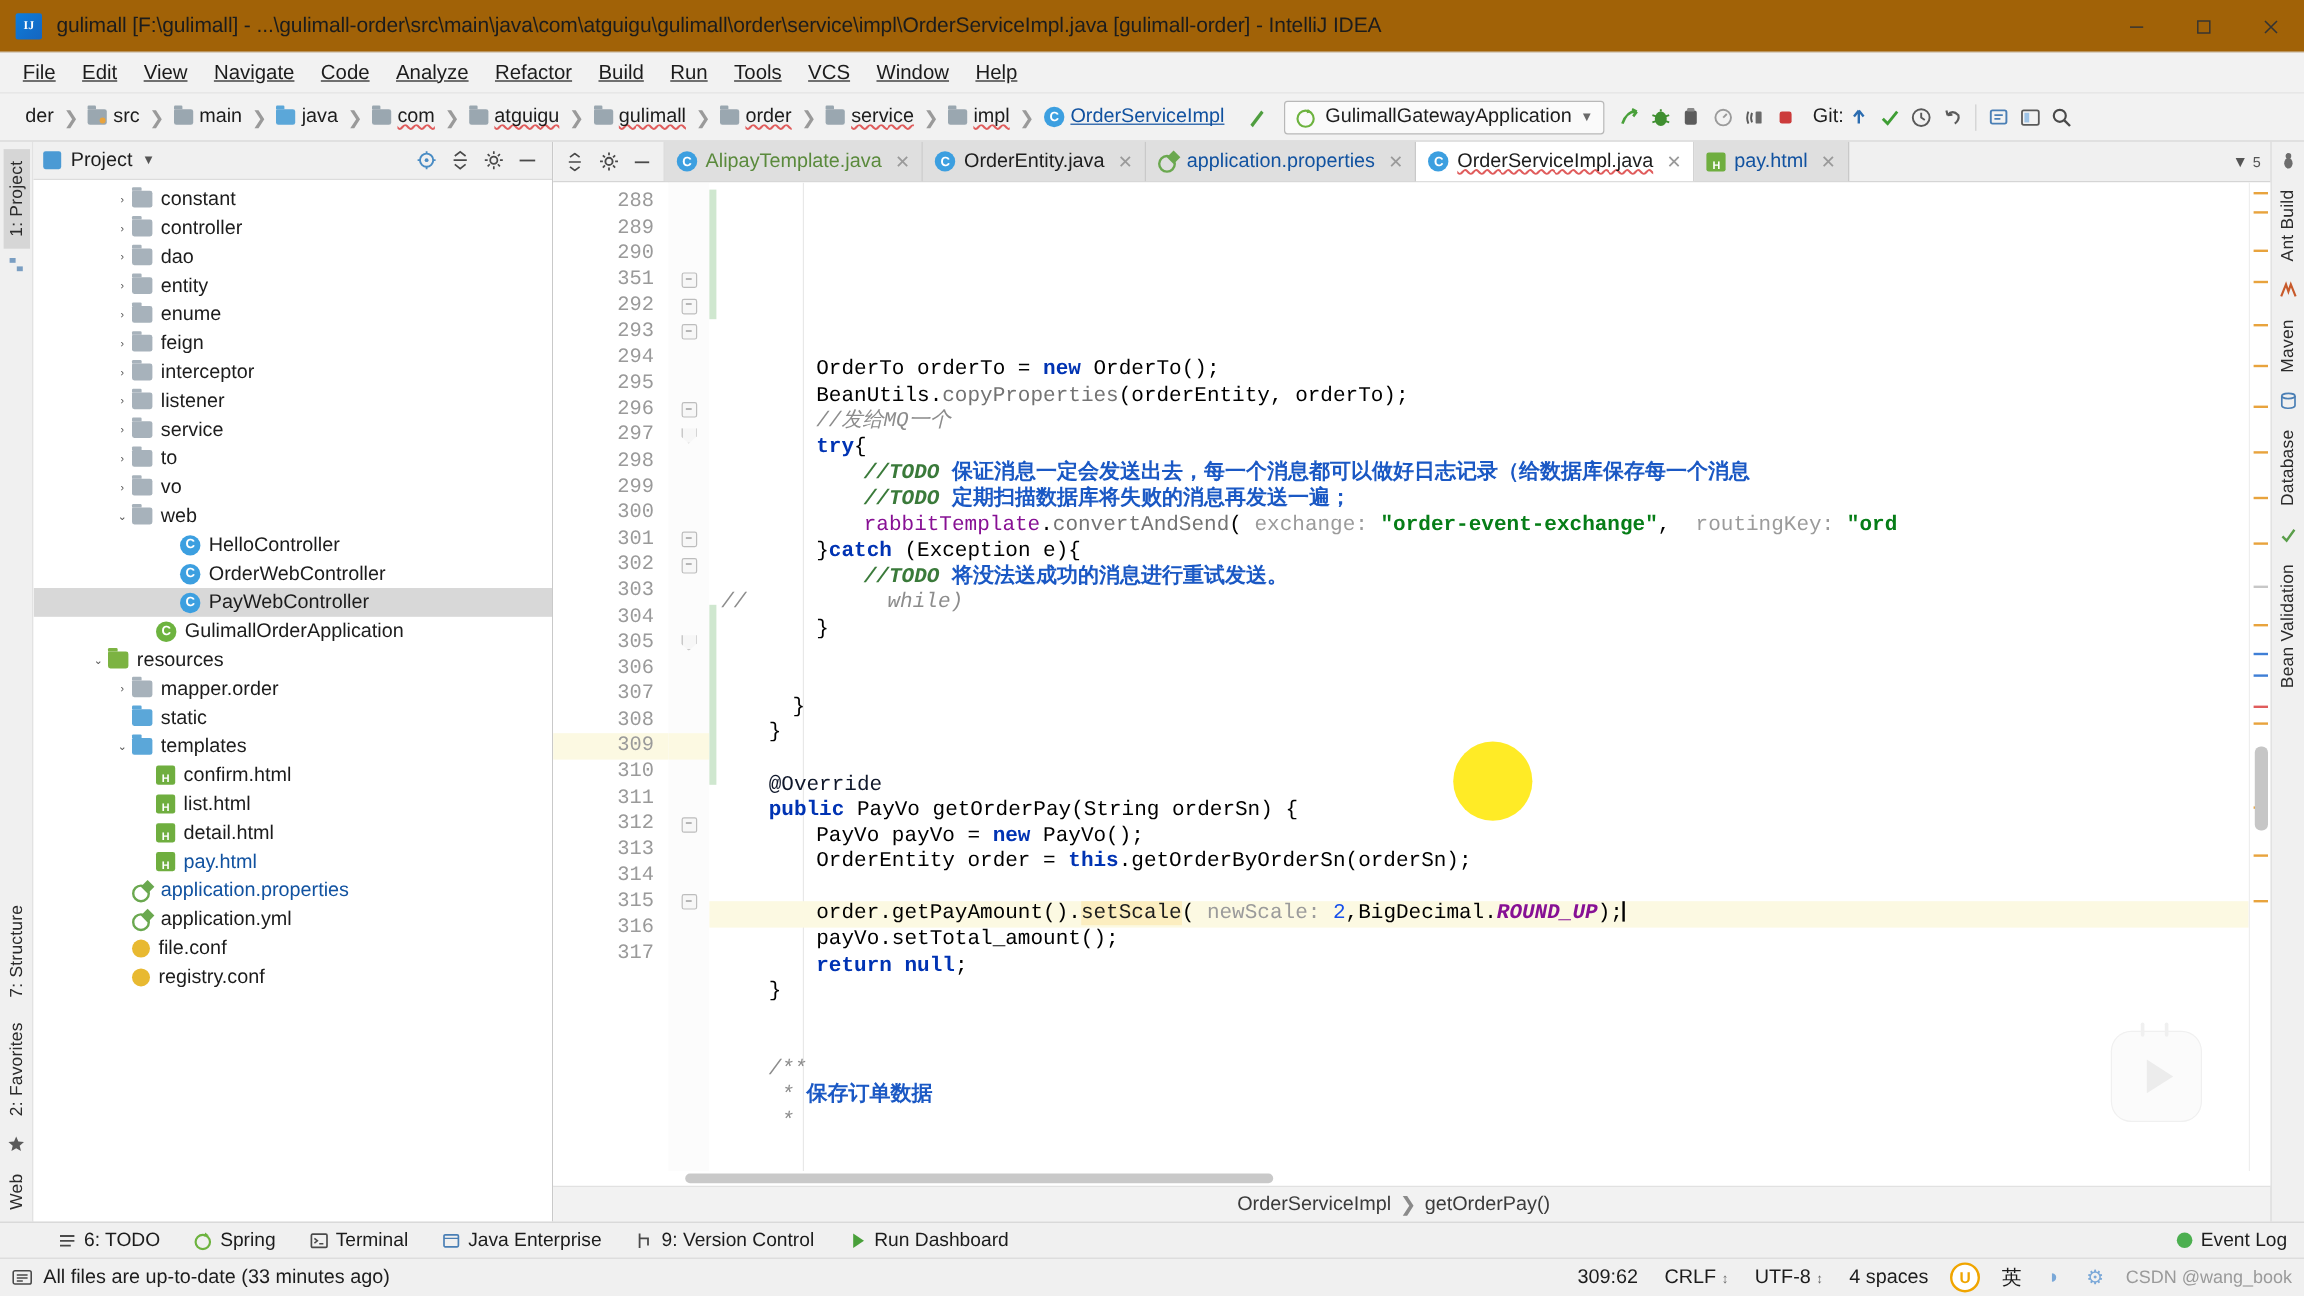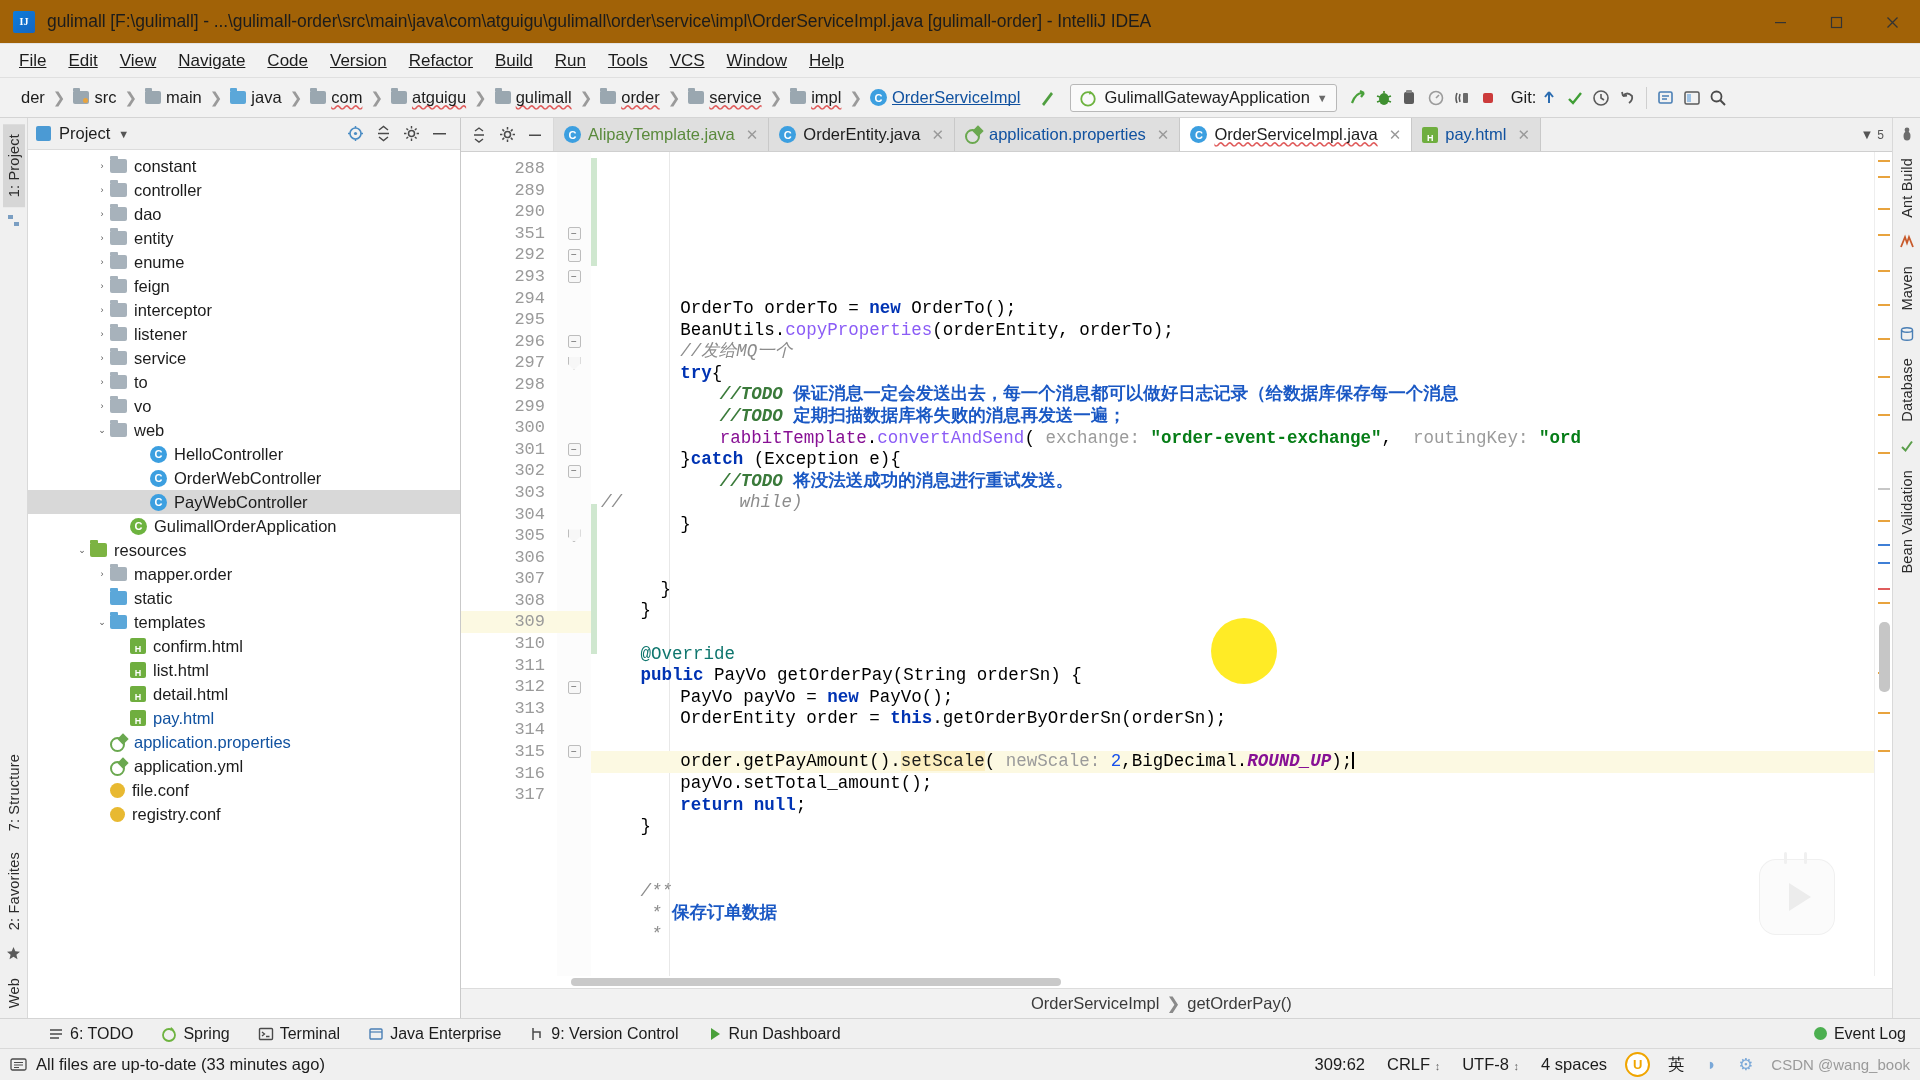--- a/index.html
+++ b/index.html
@@ -151,26 +151,26 @@
   .cline{ height:21.6px; line-height:21.6px; padding-left:10px; position:relative;}
   .cline.hl{ background:#fcf9e2; }
 
   
   .k{ color:#0033b3; font-weight:bold; }       
   .t{ color:#000000; }                          
   .s{ color:#067d17; font-weight:bold; }        
   .cm{ color:#8c8c8c; font-style:italic; }      
   .todo{ color:#3a7a3a; font-style:italic; font-weight:bold; }
   .todotxt{ color:#1a58c4; font-weight:bold; }
-  .ann{ color:#0f766e; }                        
+  .ann{ color:#0f172a; }                        
   .fld{ color:#871094; }                        
   .hint{ color:#9b9b9b; }                       
   .num{ color:#1750eb; }
   .stat{ color:#871094; font-style:italic; font-weight:bold; }
-  .mcall{ color:#8b5cf6; }
+  .mcall{ color:#737373; }
   .hl-tok{ background:#fceec0; }
   .cursor{ display:inline-block; width:2px; height:17px; background:#000; vertical-align:-3px; }
 
   .vgline{ position:absolute; top:0; bottom:0; width:1px; background:#e8e8e8;}
   .greenbar{ position:absolute; width:6px; background:#cfe7cf; left:0; }
 
   
   .spot{
     position:absolute; width:66px;height:66px;border-radius:50%;
     background:rgba(255,232,0,0.85); pointer-events:none;
@@ -241,21 +241,21 @@
       </div>
     </div>
   </div>
 
   <div class="menubar">
     <div class="menu-item"><u>File</u></div>
     <div class="menu-item"><u>Edit</u></div>
     <div class="menu-item"><u>View</u></div>
     <div class="menu-item"><u>Navigate</u></div>
     <div class="menu-item"><u>Code</u></div>
-    <div class="menu-item"><u>Version</u></div>
+    <div class="menu-item"><u>Analyze</u></div>
     <div class="menu-item"><u>Refactor</u></div>
     <div class="menu-item"><u>Build</u></div>
     <div class="menu-item"><u>Run</u></div>
     <div class="menu-item"><u>Tools</u></div>
     <div class="menu-item"><u>VCS</u></div>
     <div class="menu-item"><u>Window</u></div>
     <div class="menu-item"><u>Help</u></div>
   </div>
 
   <div class="navbar">

